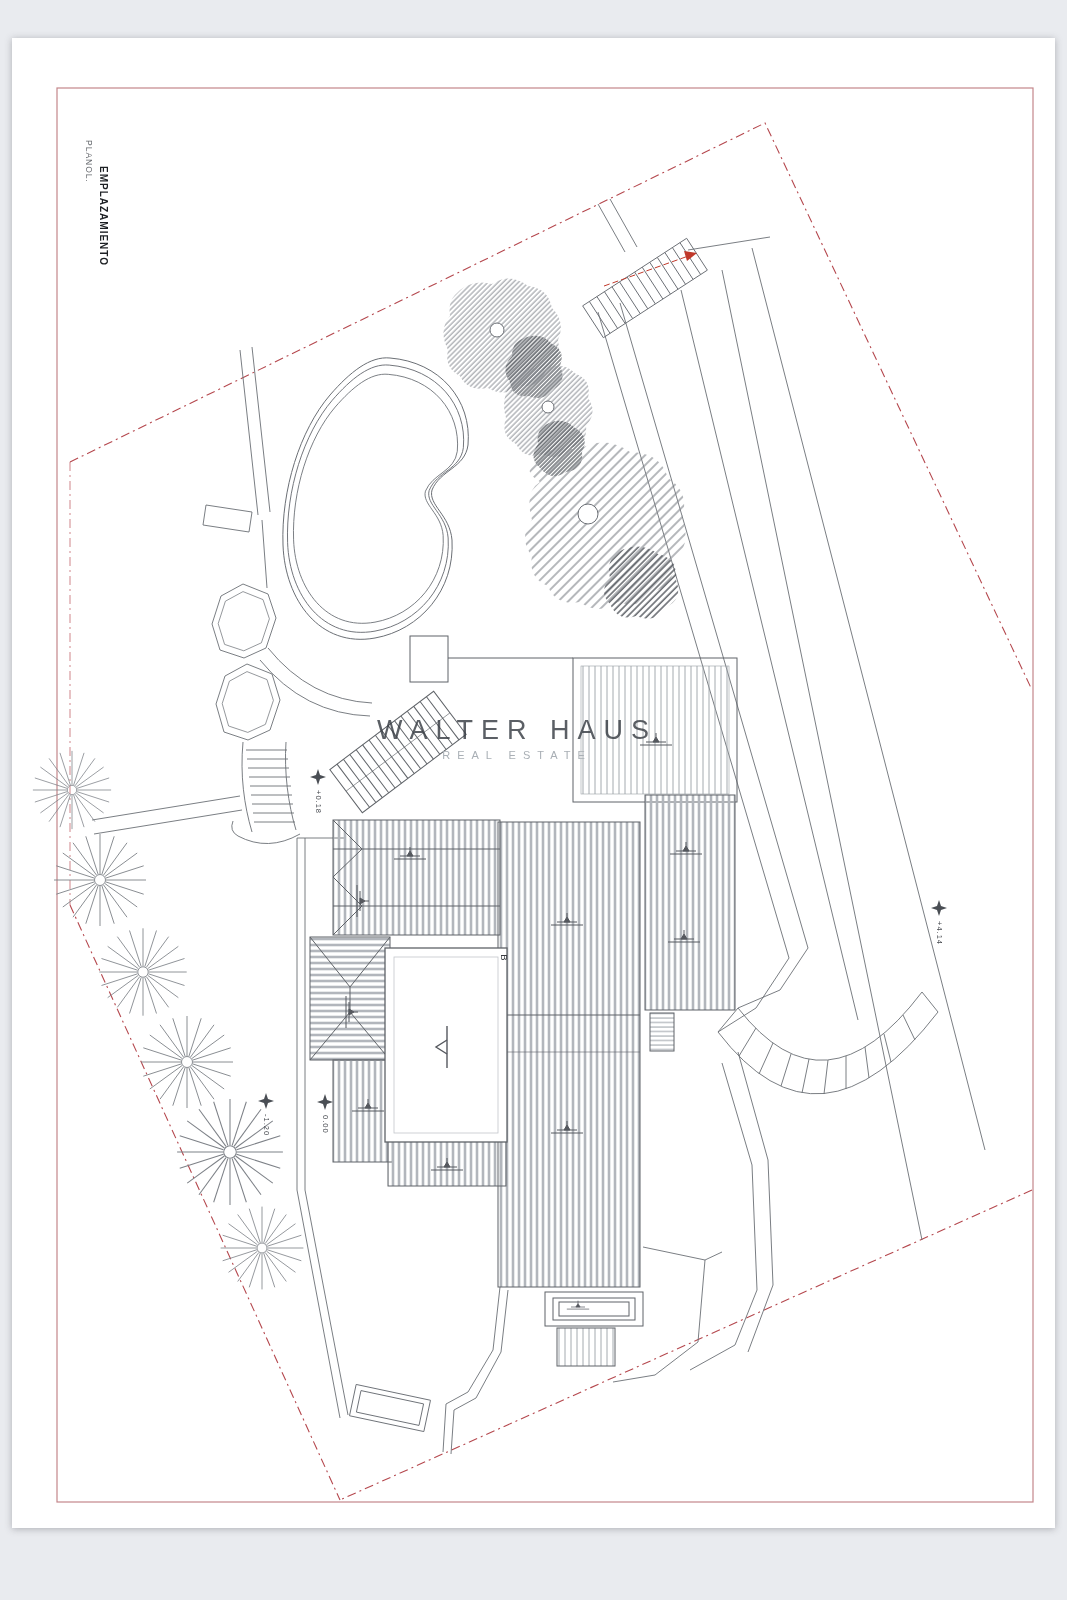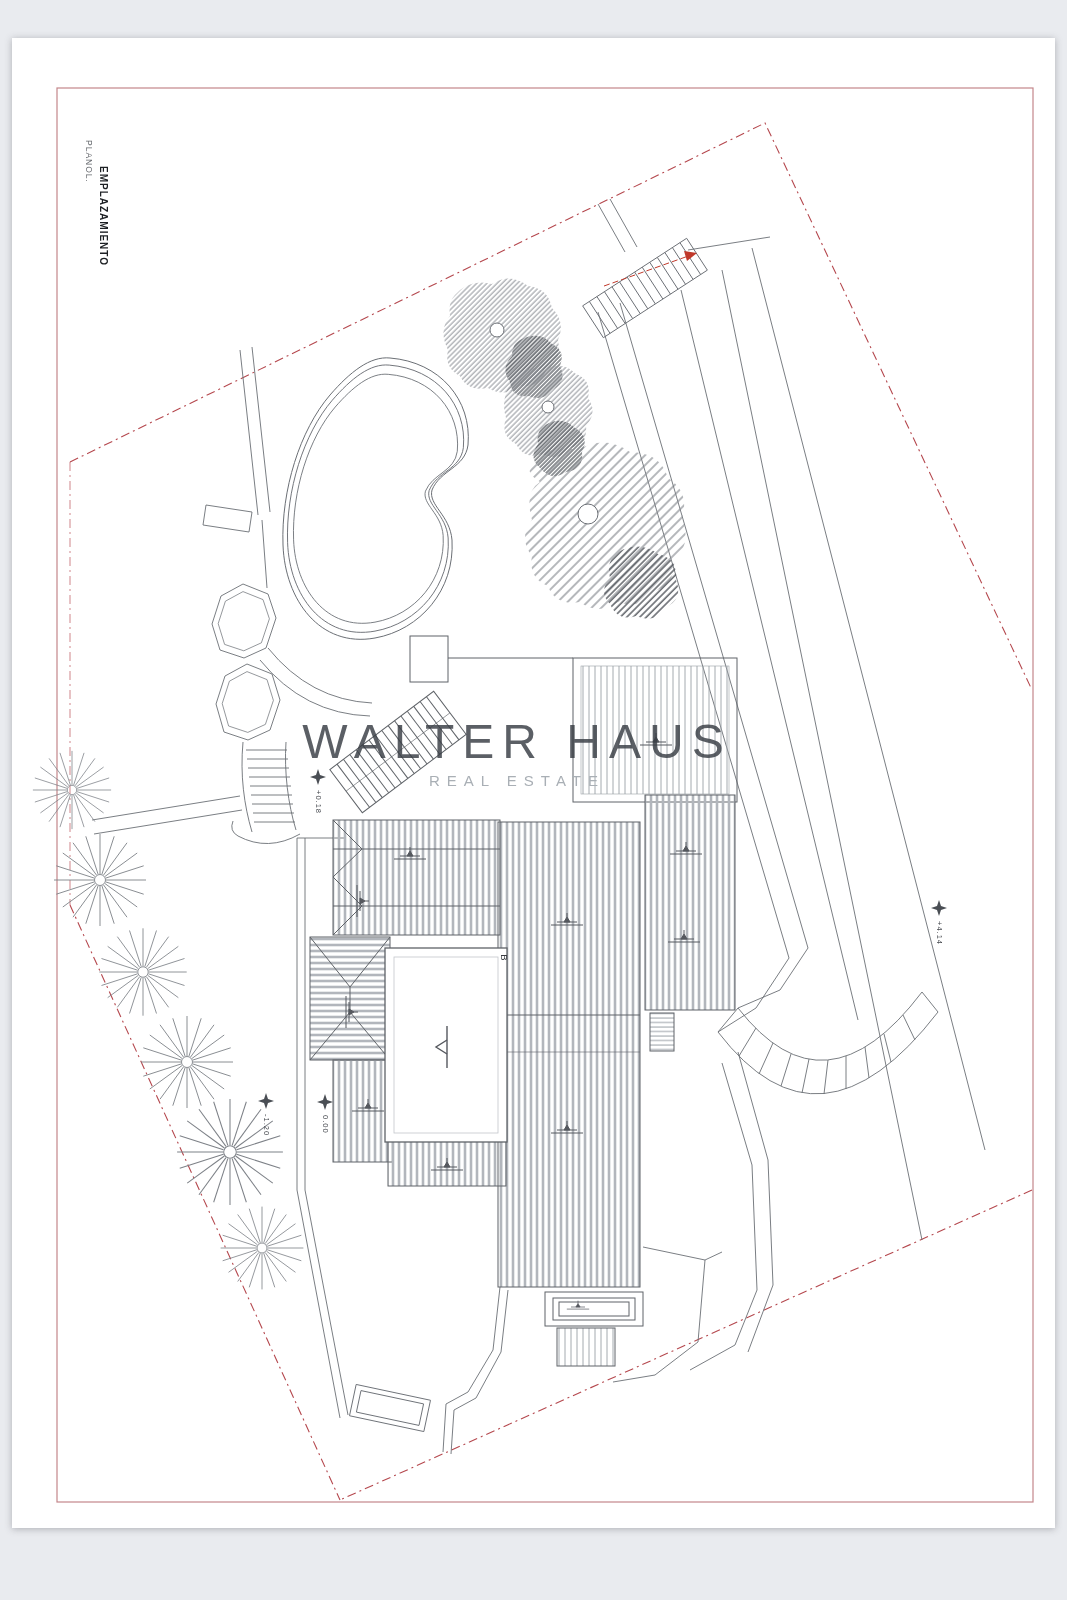--- a/index.html
+++ b/index.html
@@ -19,24 +19,24 @@
     writing-mode:vertical-rl;text-orientation:sideways;display:block;
     color:#3a3d42;white-space:nowrap;
   }
   .titleblock .lbl{font-size:8.5px;letter-spacing:1px;color:#6a6d72;margin-bottom:14px;}
   .titleblock .ttl{font-size:10px;font-weight:bold;letter-spacing:1px;color:#1d2024;margin-top:26px;}
   .wm{
     position:absolute;left:517px;top:716px;transform:translateX(-50%);
     text-align:center;white-space:nowrap;pointer-events:none;
   }
   .wm .l1{
-    font-size:48px;font-weight:500;letter-spacing:8px;color:#383d44;opacity:.82;line-height:1.1;
+    font-size:27px;font-weight:500;letter-spacing:8px;color:#383d44;opacity:.82;line-height:1.1;
   }
   .wm .l2{
-    font-size:15px;letter-spacing:7px;color:#a9afb5;margin-top:3px;
+    font-size:11px;letter-spacing:7px;color:#a9afb5;margin-top:3px;
   }
   .marker{
     position:absolute;display:flex;flex-direction:column;align-items:center;width:18px;
   }
   .marker .val{
     writing-mode:vertical-rl;text-orientation:sideways;
     font-size:7.5px;letter-spacing:1px;color:#45484e;margin-top:5px;white-space:nowrap;
   }
   .seclabel{
     position:absolute;font-size:9.5px;color:#3a3d42;transform:rotate(90deg);

